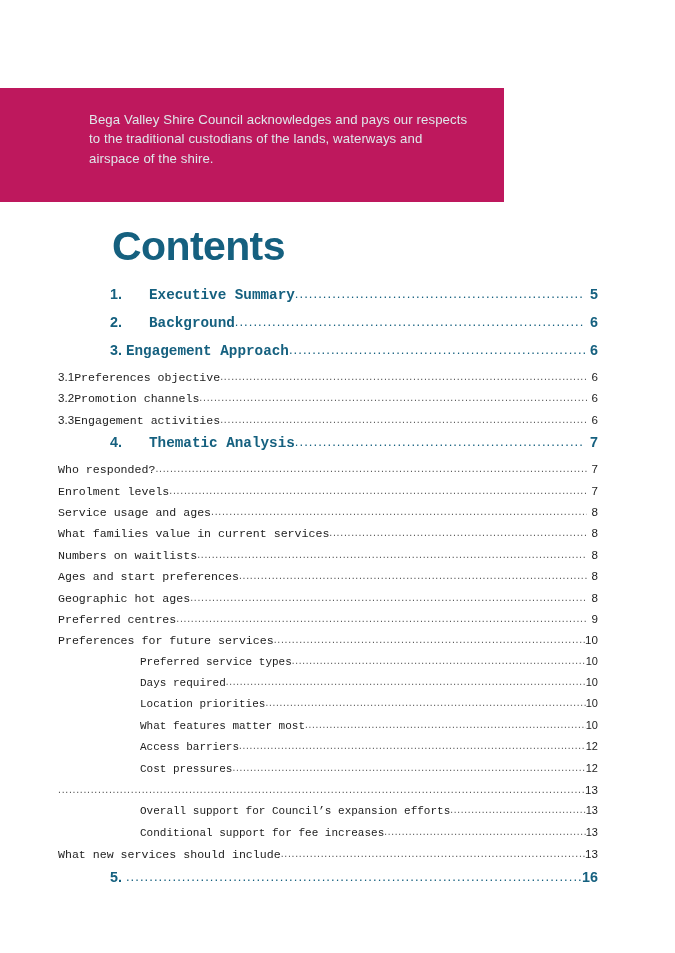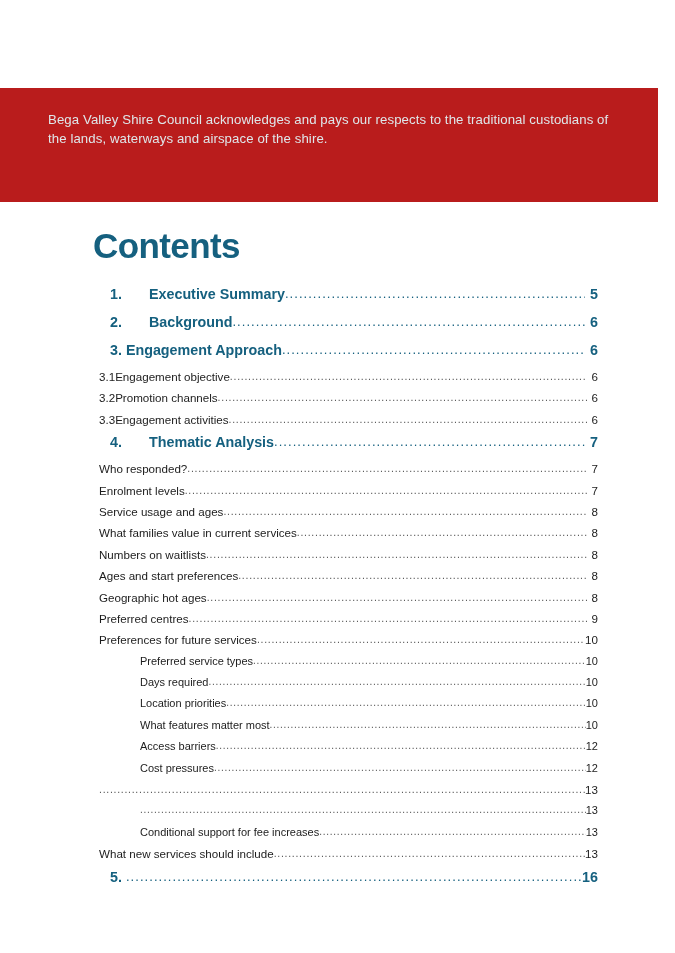--- a/index.html
+++ b/index.html
@@ -13,44 +13,44 @@
     font-family: "Liberation Sans", sans-serif;
     overflow: hidden;
     position: relative;
   }
 
   
   .ack-banner {
     position: absolute;
     left: 0;
     top: 88px;
-    width: 658px;
+    width: 504px;
     height: 114px;
-    background: #b91c1c;
+    background: #be185d;
     box-sizing: border-box;
-    padding: 22px 34px 0 48px;
+    padding: 22px 34px 0 89px;
   }
   .ack-text {
     color: #dfe7ea;
     font-family: "Liberation Sans", sans-serif;
     font-size: 13.2px;
     line-height: 19.3px;
     letter-spacing: 0.1px;
     margin: 0;
     font-weight: 400;
   }
 
   
   .contents-title {
     position: absolute;
-    left: 93px;
+    left: 112px;
     top: 226px;
     color: #15607f;
     font-family: "Liberation Sans", sans-serif;
-    font-size: 35px;
+    font-size: 41px;
     font-weight: bold;
     letter-spacing: -0.6px;
     line-height: 40px;
     margin: 0;
   }
 
   
   .toc {
     position: absolute;
     left: 0;
@@ -67,20 +67,21 @@
     text-decoration: none;
   }
 
   .toc-num {
     flex: 0 0 auto;
     white-space: pre;
   }
   .toc-label {
     flex: 0 0 auto;
     white-space: pre;
+    font-family: Liberation Mono, monospace;
   }
   .toc-leader {
     flex: 1 1 auto;
     overflow: hidden;
     white-space: nowrap;
     min-width: 4px;
   }
   .toc-page {
     flex: 0 0 auto;
     white-space: pre;
@@ -102,21 +103,21 @@
     font-size: 13px;
     letter-spacing: 1.05px;
     font-weight: normal;
     position: relative;
     top: -1px;
   }
   .lvl1 .toc-page { min-width: 13px; }
 
   
   .lvl2 {
-    padding-left: 99px;
+    padding-left: 58px;
     color: #1c1c1c;
     font-weight: normal;
     font-size: 11.6px;
     height: 21.4px;
   }
   .lvl2 .toc-leader {
     color: #555555;
     font-size: 10.5px;
     letter-spacing: 0.72px;
     position: relative;
@@ -164,21 +165,21 @@
       <span class="toc-page">6</span>
     </div>
     <div class="toc-entry lvl1">
       <span class="toc-num inline">3. </span>
       <span class="toc-label">Engagement Approach</span>
       <span class="toc-leader">................................................................................................................................................................................................................................................</span>
       <span class="toc-page">6</span>
     </div>
     <div class="toc-entry lvl2">
       <span class="toc-num">3.1</span>
-      <span class="toc-label">Engagement objective</span>
+      <span class="toc-label">Preferences objective</span>
       <span class="toc-leader">................................................................................................................................................................................................................................................</span>
       <span class="toc-page">6</span>
     </div>
     <div class="toc-entry lvl2">
       <span class="toc-num">3.2</span>
       <span class="toc-label">Promotion channels</span>
       <span class="toc-leader">................................................................................................................................................................................................................................................</span>
       <span class="toc-page">6</span>
     </div>
     <div class="toc-entry lvl2">
@@ -266,20 +267,21 @@
     <div class="toc-entry lvl3">
       <span class="toc-label">Cost pressures</span>
       <span class="toc-leader">................................................................................................................................................................................................................................................</span>
       <span class="toc-page">12</span>
     </div>
     <div class="toc-entry lvl2">
       <span class="toc-leader">................................................................................................................................................................................................................................................</span>
       <span class="toc-page">13</span>
     </div>
     <div class="toc-entry lvl3">
+      <span class="toc-label">Overall support for Council’s expansion efforts</span>
       <span class="toc-leader">................................................................................................................................................................................................................................................</span>
       <span class="toc-page">13</span>
     </div>
     <div class="toc-entry lvl3">
       <span class="toc-label">Conditional support for fee increases</span>
       <span class="toc-leader">................................................................................................................................................................................................................................................</span>
       <span class="toc-page">13</span>
     </div>
     <div class="toc-entry lvl2">
       <span class="toc-label">What new services should include</span>

